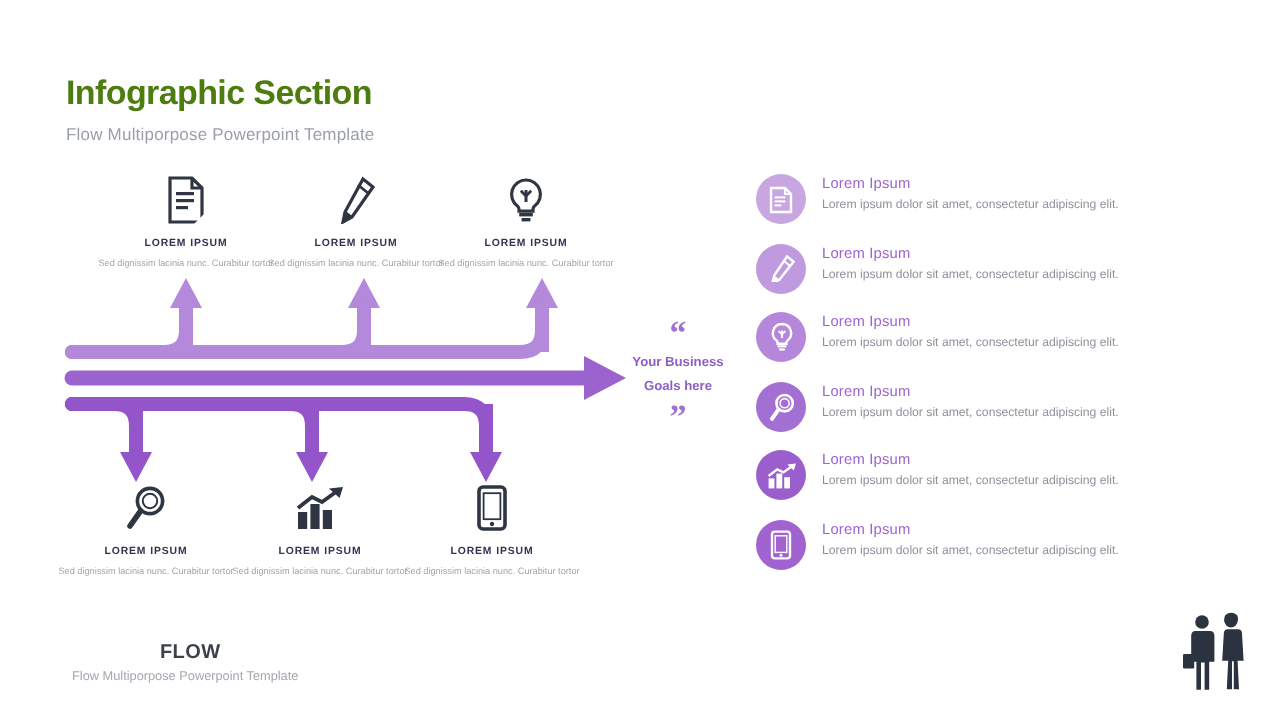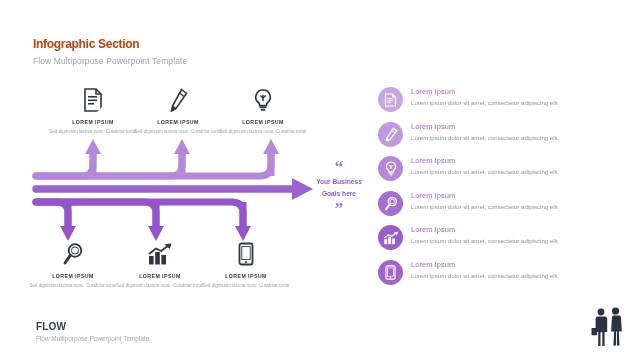--- a/index.html
+++ b/index.html
@@ -9,22 +9,22 @@
     font-family:"Liberation Sans", sans-serif;
     color:#3c4049;
     overflow:hidden;
     position:relative;
   }
   .slide { position:absolute; inset:0; background:#fff; }
 
   
   .header { position:absolute; left:33px; top:38px; }
   .header h1 {
-    font-size:12px; font-weight:bold; letter-spacing:-0.3px;
-    color:#c2410c; line-height:1.1;
+    font-size:17px; font-weight:bold; letter-spacing:-0.3px;
+    color:#4d7c0f; line-height:1.1;
   }
   .header .sub {
     margin-top:5px; font-size:8.5px; color:#9a9fa8; letter-spacing:0.1px;
   }
 
   
   .diagram { position:absolute; left:0; top:0; width:370px; height:360px; }
 
   
   .card { position:absolute; width:96px; text-align:center; }
@@ -71,21 +71,21 @@
   .rtx .rh {
     font-size:7.4px; color:#9d64cf; letter-spacing:0.1px; margin-bottom:2px;
   }
   .rtx .rb {
     font-size:6.1px; line-height:1.5; color:#8d919b; max-width:175px;
   }
 
   
   .footer { position:absolute; left:36px; bottom:18px; }
   .footer .f1 {
-    font-size:10px; font-weight:bold; color:#3c414c; letter-spacing:0.2px;
+    font-size:10px; font-weight:bold; color:#3c414c; letter-spacing:0.2px;margin-left:44px;
   }
   .footer .f2 { margin-top:3px; font-size:6.4px; color:#a3a7b0; }
 
   .people { position:absolute; right:12px; bottom:4px; }
 </style>
 </head>
 <body>
 
 <div class="slide">
 

